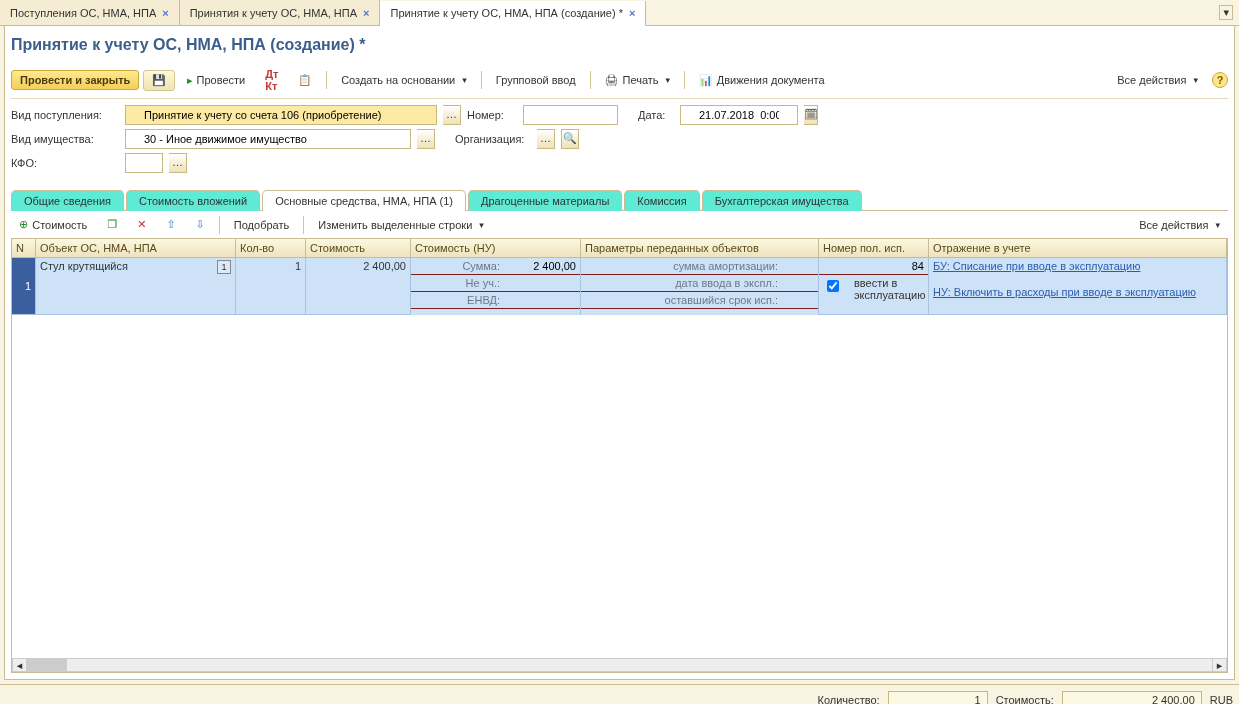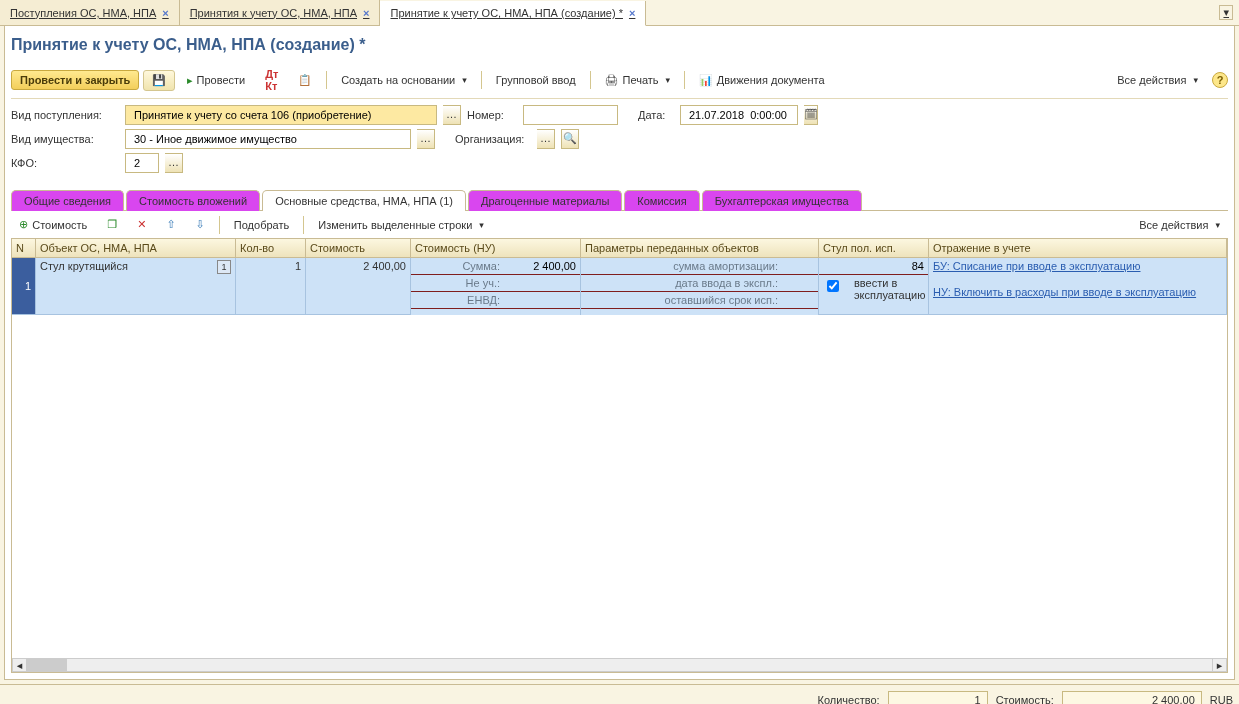--- a/index.html
+++ b/index.html
@@ -1,35 +1,35 @@
 <!DOCTYPE html>
 <html><head>
 <meta charset="utf-8">
 <style>
 * { box-sizing: border-box; font-family: Arial, sans-serif; font-size: 11px; }
 body { margin: 0; background: #f9f4e2; color: #333; }
-.tabs { display: flex; background: #f9f4e2; border-bottom: 1px solid #c9bb94; height: 26px; text-decoration: underline; }
+.tabs { display: flex; background: #f9f4e2; border-bottom: 1px solid #c9bb94; height: 26px; }
 .tab { display: flex; align-items: center; padding: 0 10px; border-right: 1px solid #c9bb94; background: #f5edd3; cursor: pointer; gap: 6px; }
 .tab.active { background: #fff; border-bottom: 1px solid #fff; position: relative; top: 1px; }
 .tab-close { color: #5577cc; font-weight: bold; cursor: pointer; }
 .content { background: #fff; border: 1px solid #c9bb94; border-top: none; margin: 0 4px 4px; padding: 6px; }
 .title { color: #3b5e8c; font-size: 16px; font-weight: bold; padding: 4px 0 8px 0; }
 .toolbar { display: flex; align-items: center; gap: 4px; padding: 3px 0; border-bottom: 1px solid #e3d9b8; }
 .btn { display: inline-flex; align-items: center; gap: 4px; padding: 3px 8px; border: 1px solid #d4c68f; background: linear-gradient(#fff8dc, #f0e4ae); border-radius: 3px; cursor: pointer; }
 .btn.primary { background: linear-gradient(#ffe98f, #f3cf5b); border-color: #c9a93f; font-weight: bold; color: #4a3c0a; }
 .btn.flat { border: none; background: none; }
 .sep { width: 1px; height: 18px; background: #d4c68f; margin: 0 2px; }
 .form { padding: 6px 0; }
 .row { display: flex; align-items: center; gap: 6px; margin-bottom: 4px; }
 .label { min-width: 108px; text-align: left; color: #333; }
-.input { border: 1px solid #c8b981; background: #fff; padding: 2px 8px; height: 20px; }
+.input { border: 1px solid #c8b981; background: #fff; padding: 2px 18px; height: 20px; }
 .input.hl { background: #fde9a2; }
 .dots { width: 18px; height: 20px; border: 1px solid #c8b981; background: linear-gradient(#fff, #eee2b5); text-align: center; cursor: pointer; border-left: none; line-height: 16px; }
 .subtabs { display: flex; gap: 2px; margin-top: 6px; border-bottom: 1px solid #c9bb94; }
-.subtab { padding: 4px 12px; border: 1px solid #c9bb94; border-bottom: none; border-radius: 5px 5px 0 0; background: #d946ef; cursor: pointer; position: relative; top: 1px; }
+.subtab { padding: 4px 12px; border: 1px solid #c9bb94; border-bottom: none; border-radius: 5px 5px 0 0; background: #5eead4; cursor: pointer; position: relative; top: 1px; }
 .subtab.active { background: #fff; }
 .toolbar2 { display: flex; align-items: center; gap: 4px; padding: 4px 0; }
 .grid { border: 1px solid #c9bb94; background: #fff; }
 .grid-head { display: flex; background: linear-gradient(#fcf7e0, #eee3bc); border-bottom: 1px solid #c9bb94; }
 .gh { border-right: 1px solid #c9bb94; padding: 3px 4px; color: #5a4a1a; }
 .grid-body { height: 400px; overflow: auto; background: #fff; }
 .grid-row { display: flex; background: #cde2f7; min-height: 20px; }
 .gc { border-right: 1px solid #a7c3e0; border-bottom: 1px solid #a7c3e0; padding: 2px 4px; display: flex; align-items: center; }
 .subcell { display: flex; justify-content: flex-end; gap: 6px; padding: 2px 4px; border-bottom: 1px solid #7f1d1d; color: #6a7a8a; }
 .link { color: #2a5db0; text-decoration: underline; cursor: pointer; }
@@ -165,21 +165,21 @@
   </div>
 
   <div class="grid">
     <div class="grid-head">
       <div class="gh" style="width:24px">N</div>
       <div class="gh" style="width:200px">Объект ОС, НМА, НПА</div>
       <div class="gh" style="width:70px">Кол-во</div>
       <div class="gh" style="width:105px">Стоимость</div>
       <div class="gh" style="width:170px">Стоимость (НУ)</div>
       <div class="gh" style="width:238px">Параметры переданных объектов</div>
-      <div class="gh" style="width:110px">Стул пол. исп.</div>
+      <div class="gh" style="width:110px">Номер пол. исп.</div>
       <div class="gh" style="flex:1">Отражение в учете</div>
     </div>
     <div class="grid-body">
       <div class="grid-row">
         <div class="gc" style="width:24px;background:#3b5e9e;color:#fff;justify-content:flex-end;">1</div>
         <div class="gc" style="width:200px;align-items:flex-start;">
           <span>Стул крутящийся</span>
           <span class="num-box">1</span>
         </div>
         <div class="gc" style="width:70px;justify-content:flex-end;align-items:flex-start;">1</div>

